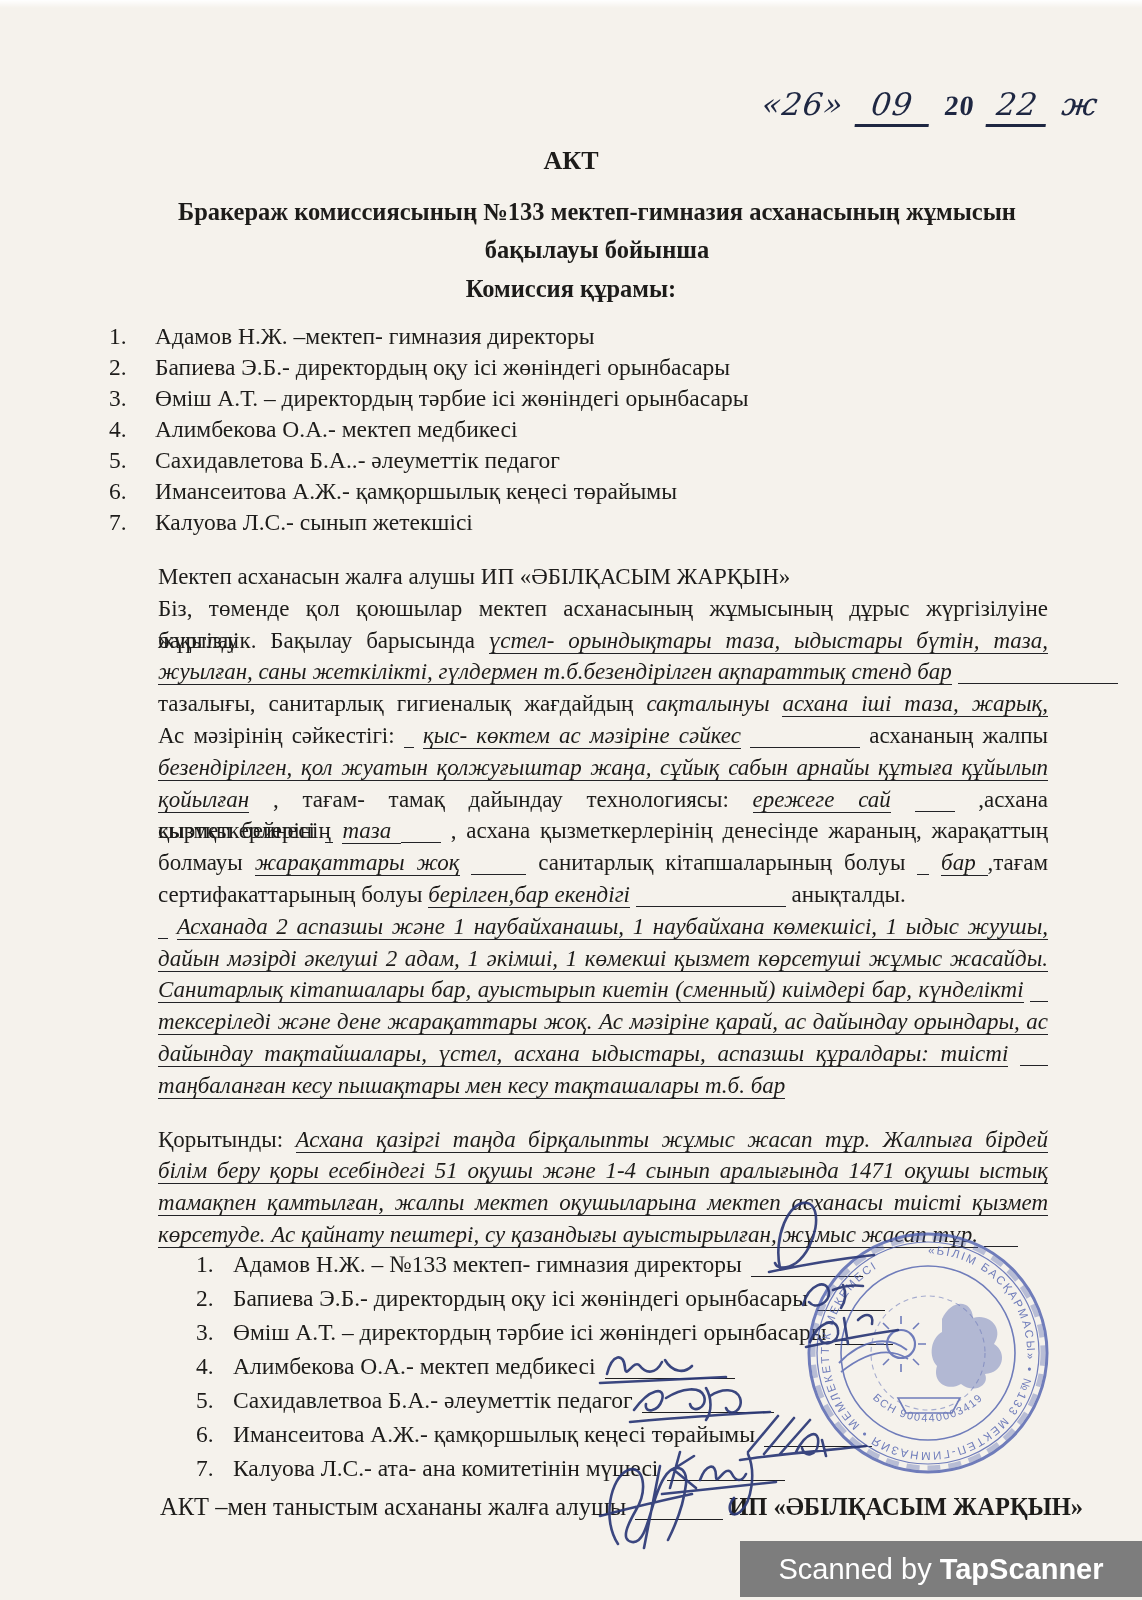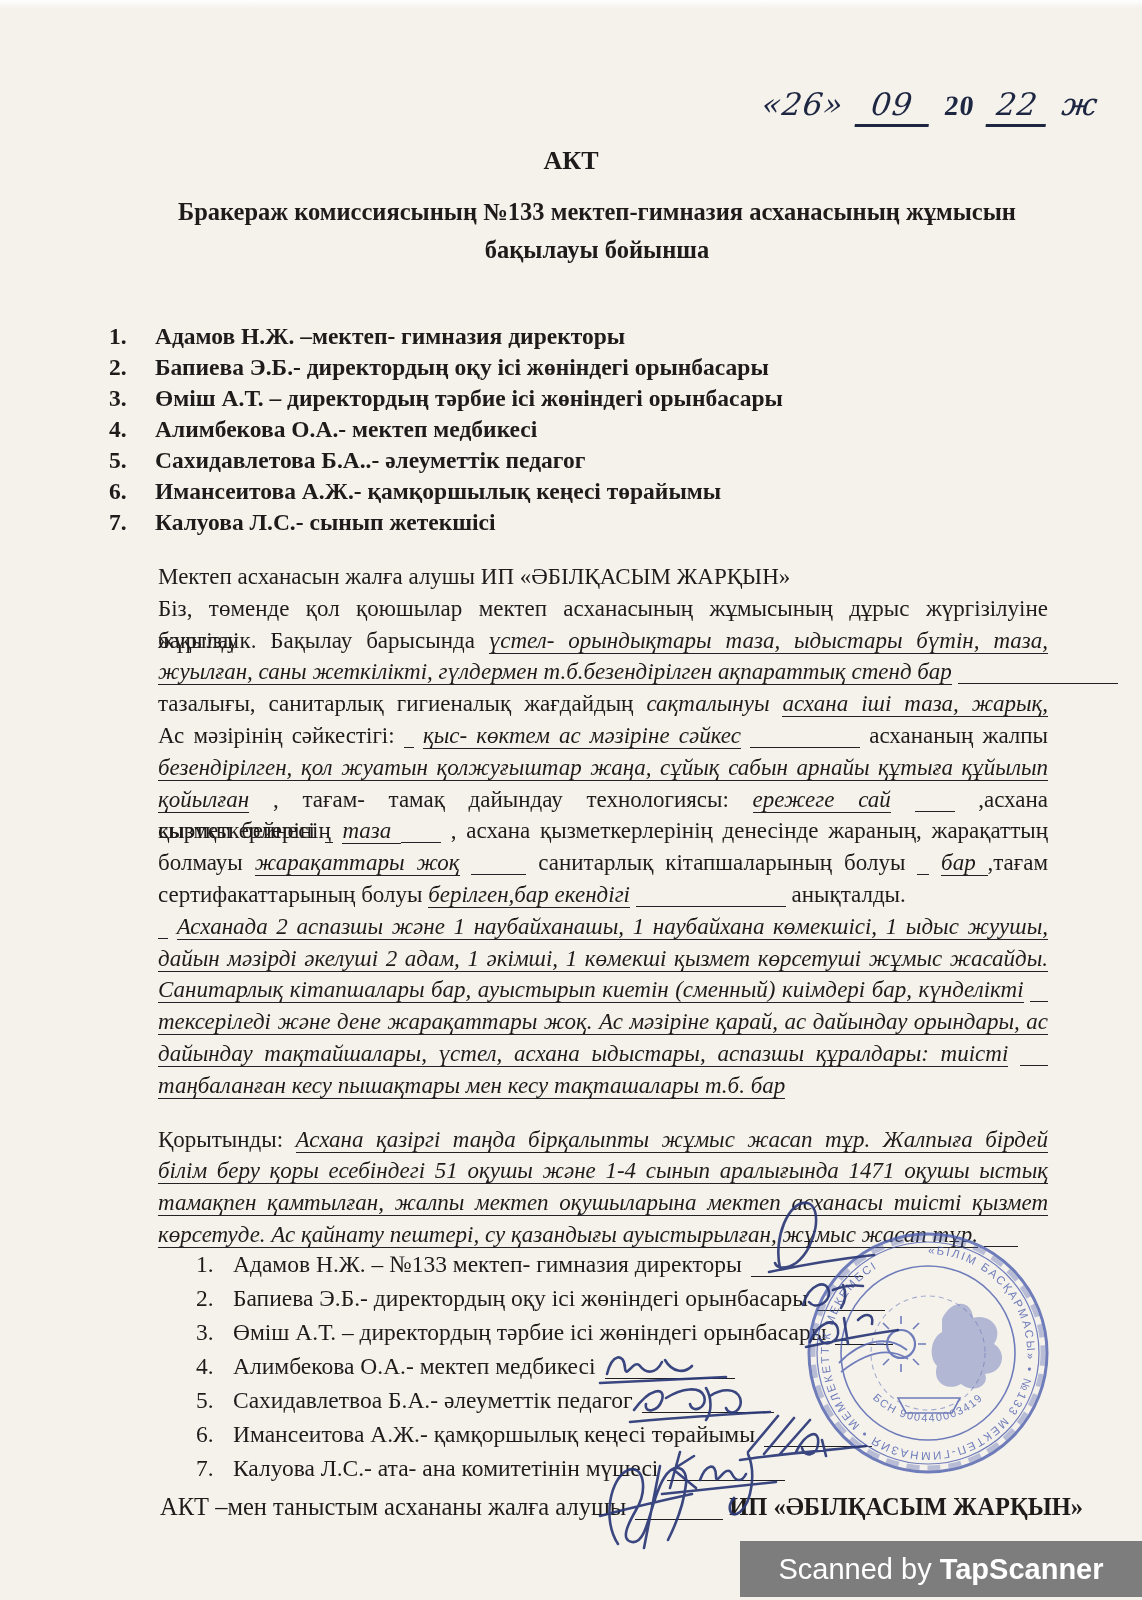--- a/index.html
+++ b/index.html
@@ -15,21 +15,21 @@
   .hw-u{display:inline-block;border-bottom:3px solid #1e2742;padding:0 18px 2px 14px;margin:0 3px;}
   .hw-u.yr{padding:0 10px 2px 8px;}
 
   .htitle{position:absolute;top:146px;left:0;width:100%;text-align:center;font-weight:bold;font-size:26px;}
   .hsub{position:absolute;top:193px;left:110px;right:58px;text-align:center;font-weight:bold;
         font-size:24.5px;line-height:38px;}
   .hcomm{position:absolute;top:275px;left:0;width:100%;text-align:center;font-weight:bold;font-size:24.5px;}
 
   ol{list-style:none;margin:0;padding:0;}
   .ol1{position:absolute;top:321px;left:109px;right:60px;font-size:23.5px;counter-reset:n1;}
-  .ol1 li{counter-increment:n1;position:relative;padding-left:46px;height:31px;line-height:31px;font-weight:bold;}
+  .ol1 li{counter-increment:n1;position:relative;padding-left:46px;height:31px;line-height:31px;}
   .ol1 li::before{content:counter(n1) ".";position:absolute;left:0;}
 
   .body{position:absolute;top:561px;left:158px;width:890px;font-size:23px;}
   .tl{height:31.8px;line-height:31.8px;white-space:nowrap;}
   .tl.j{white-space:normal;text-align:justify;text-align-last:justify;}
   .seg-n{}
   .seg-f{font-style:italic;border-bottom:1.8px solid #232327;}
   .seg-i{font-style:italic;}
   .seg-b{font-weight:normal;}
   .seg-g{display:inline-block;height:10px;border-bottom:1.8px solid #232327;vertical-align:-5px;}
@@ -61,20 +61,21 @@
     <span class="up">20</span>
     <span class="hw-u yr">22</span>
     <span>ж</span>
   </div>
 
   <div class="htitle">АКТ</div>
   <div class="hsub">
     <div>Бракераж комиссиясының №133 мектеп-гимназия асханасының жұмысын</div>
     <div>бақылауы бойынша</div>
   </div>
+  <div class="hcomm">Комиссия құрамы:</div>
 
   <ol class="ol1">
       <li><span>Адамов Н.Ж. –мектеп- гимназия директоры</span></li>
       <li><span>Бапиева Э.Б.- директордың оқу ісі жөніндегі орынбасары</span></li>
       <li><span>Өміш А.Т. – директордың тәрбие ісі жөніндегі орынбасары</span></li>
       <li><span>Алимбекова О.А.- мектеп медбикесі</span></li>
       <li><span>Сахидавлетова Б.А..- әлеуметтік педагог</span></li>
       <li><span>Имансеитова А.Ж.- қамқоршылық кеңесі төрайымы</span></li>
       <li><span>Калуова Л.С.- сынып жетекшісі</span></li>
     </ol>

